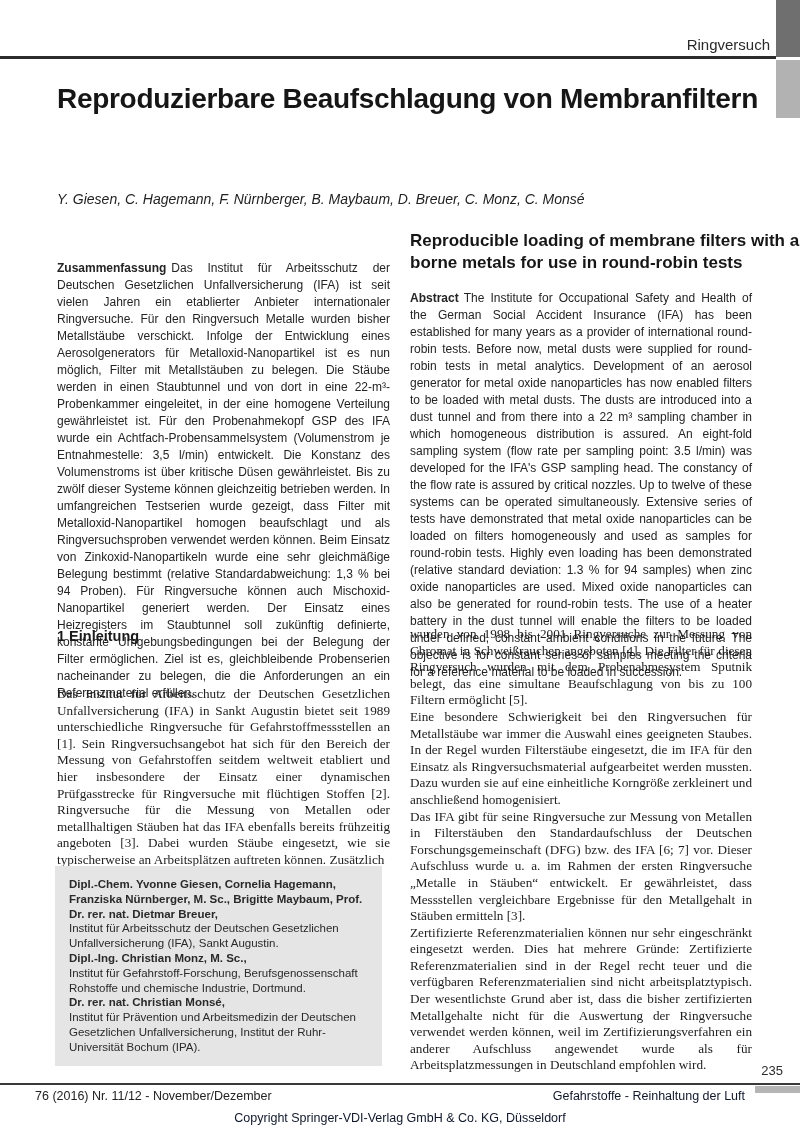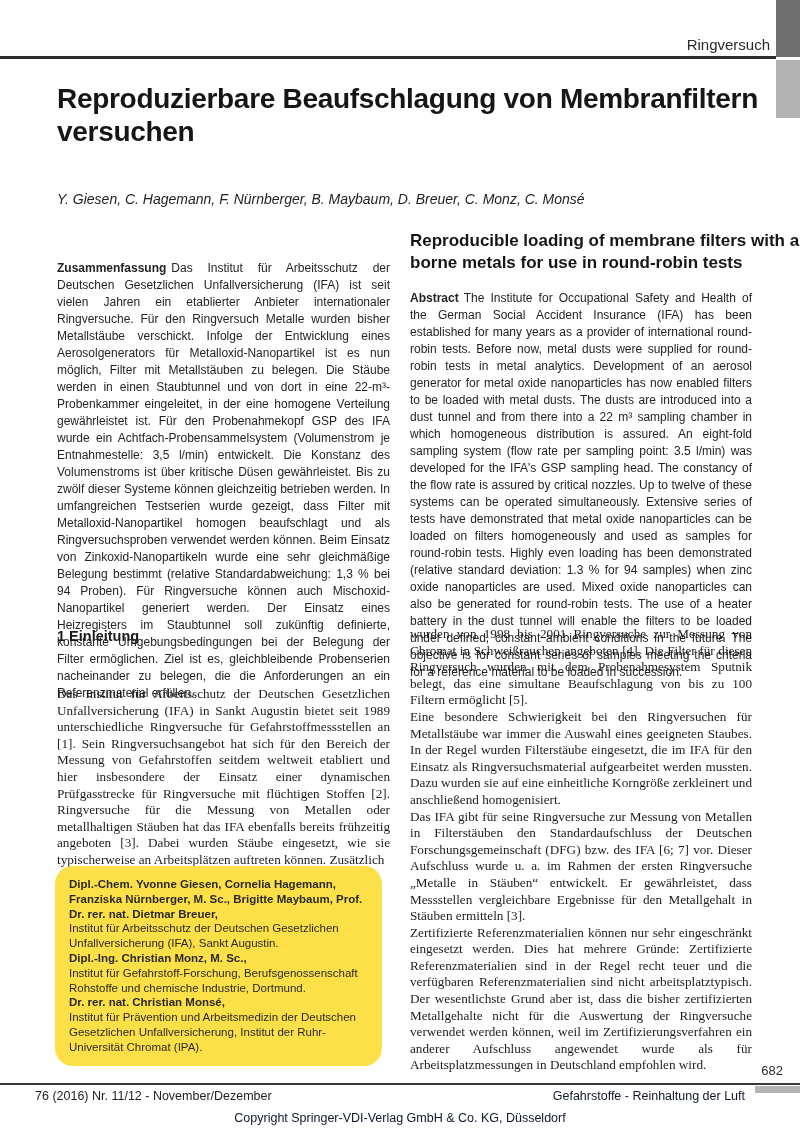--- a/index.html
+++ b/index.html
@@ -23,21 +23,21 @@
   .runin{font-weight:700;margin-right:5px;}
   .en-title{margin:0 0 17px 0;font-size:17px;font-weight:700;line-height:21.5px;color:#161616;}
   .en-title span{display:block;white-space:nowrap;}
   .sec-heading{position:absolute;left:57px;top:628px;margin:0;font-size:14.5px;font-weight:700;color:#1a1a1a;}
   .bodytext p{margin:0;font-family:"Liberation Serif",serif;font-size:13.2px;line-height:16.6px;
               text-align:justify;color:#1c1c1c;}
   .leftbody{top:658px;}
   .rightbody{top:626px;}
   
   .authorbox{position:absolute;left:55px;top:866px;width:327px;box-sizing:border-box;
-             padding:11px 14px;background:#fde047;font-size:11.5px;line-height:14.8px;color:#2a2a2a;border-radius:18px;}
+             padding:11px 14px;background:#e5e5e5;font-size:11.5px;line-height:14.8px;color:#2a2a2a;}
   .authorbox .names{font-weight:700;}
   
   .page-number{position:absolute;top:1063px;right:17px;font-size:13px;color:#2a2a2a;}
   .footer-rule{position:absolute;top:1083px;left:0;width:800px;height:2px;background:#3a3a3a;}
   .footer-tab{position:absolute;top:1086px;right:0;width:45px;height:7px;background:#b5b5b5;}
   .footer-left{position:absolute;top:1089px;left:35px;font-size:12.5px;color:#222;}
   .footer-right{position:absolute;top:1089px;right:55px;font-size:12.5px;color:#0f172a;}
   .footer-copyright{position:absolute;top:1111px;left:0;width:800px;text-align:center;
                     font-size:12.5px;color:#0f172a;}
 </style>
@@ -46,21 +46,20 @@
 
 <div class="page">
 
   <div class="corner-dark"></div>
   <div class="corner-light"></div>
   <div class="header-label">Ringversuch</div>
   <div class="header-rule"></div>
 
   <h1 class="title">
     <span class="tl">Reproduzierbare Beaufschlagung von Membranfiltern</span>
-    <span class="tl">versuchen</span>
   </h1>
   <div class="authors">Y. Giesen, C. Hagemann, F. Nürnberger, B. Maybaum, D. Breuer, C. Monz, C. Monsé</div>
 
   <div class="col leftcol" style="top:232px">
     <p class="abs-text"><b class="runin">Zusammenfassung</b><span>Das Institut für Arbeitsschutz der Deutschen Gesetzlichen Unfallversicherung (IFA) ist seit vielen Jahren ein etablierter Anbieter internationaler Ringversuche. Für den Ringversuch Metalle wurden bisher Metallstäube verschickt. Infolge der Entwicklung eines Aerosolgenerators für Metalloxid-Nanopartikel ist es nun möglich, Filter mit Metallstäuben zu belegen. Die Stäube werden in einen Staubtunnel und von dort in eine 22-m³-Probenkammer eingeleitet, in der eine homogene Verteilung gewährleistet ist. Für den Probenahmekopf GSP des IFA wurde ein Achtfach-Probensammelsystem (Volumenstrom je Entnahmestelle: 3,5 l/min) entwickelt. Die Konstanz des Volumenstroms ist über kritische Düsen gewährleistet. Bis zu zwölf dieser Systeme können gleichzeitig betrieben werden. In umfangreichen Testserien wurde gezeigt, dass Filter mit Metalloxid-Nanopartikel homogen beaufschlagt und als Ringversuchsproben verwendet werden können. Beim Einsatz von Zinkoxid-Nanopartikeln wurde eine sehr gleichmäßige Belegung bestimmt (relative Standardabweichung: 1,3 % bei 94 Proben). Für Ringversuche können auch Mischoxid-Nanopartikel generiert werden. Der Einsatz eines Heizregisters im Staubtunnel soll zukünftig definierte, konstante Umgebungsbedingungen bei der Belegung der Filter ermöglichen. Ziel ist es, gleichbleibende Probenserien nacheinander zu belegen, die die Anforderungen an ein Referenzmaterial erfüllen.</span></p>
   </div>
 
   <div class="col rightcol" style="top:230px">
     <h2 class="en-title">
       <span>Reproducible loading of membrane filters with air-</span>
@@ -74,30 +73,30 @@
   <div class="col leftcol bodytext leftbody">
     <p>Das Institut für Arbeitsschutz der Deutschen Gesetzlichen Unfallversicherung (IFA) in Sankt Augustin bietet seit 1989 unterschiedliche Ringversuche für Gefahrstoffmessstellen an [1]. Sein Ringversuchsangebot hat sich für den Bereich der Messung von Gefahrstoffen seitdem weltweit etabliert und hier insbesondere der Einsatz einer dynamischen Prüfgasstrecke für Ringversuche mit flüchtigen Stoffen [2]. Ringversuche für die Messung von Metallen oder metallhaltigen Stäuben hat das IFA ebenfalls bereits frühzeitig angeboten [3]. Dabei wurden Stäube eingesetzt, wie sie typischerweise an Arbeitsplätzen auftreten können. Zusätzlich</p>
   </div>
 
   <div class="authorbox">
     <div class="names">Dipl.-Chem. Yvonne Giesen, Cornelia Hagemann, Franziska Nürnberger, M. Sc., Brigitte Maybaum, Prof. Dr. rer. nat. Dietmar Breuer,</div>
     <div class="affil">Institut für Arbeitsschutz der Deutschen Gesetzlichen Unfallversicherung (IFA), Sankt Augustin.</div>
     <div class="names">Dipl.-Ing. Christian Monz, M. Sc.,</div>
     <div class="affil">Institut für Gefahrstoff-Forschung, Berufsgenossenschaft Rohstoffe und chemische Industrie, Dortmund.</div>
     <div class="names">Dr. rer. nat. Christian Monsé,</div>
-    <div class="affil">Institut für Prävention und Arbeitsmedizin der Deutschen Gesetzlichen Unfallversicherung, Institut der Ruhr-Universität Chromat (IPA).</div>
+    <div class="affil">Institut für Prävention und Arbeitsmedizin der Deutschen Gesetzlichen Unfallversicherung, Institut der Ruhr-Universität Bochum (IPA).</div>
   </div>
 
   <div class="col rightcol bodytext rightbody">
     <p>wurden von 1998 bis 2001 Ringversuche zur Messung von Chromat in Schweißrauchen angeboten [4]. Die Filter für diesen Ringversuch wurden mit dem Probenahmesystem Sputnik belegt, das eine simultane Beaufschlagung von bis zu 100 Filtern ermöglicht [5].</p>
     <p>Eine besondere Schwierigkeit bei den Ringversuchen für Metallstäube war immer die Auswahl eines geeigneten Staubes. In der Regel wurden Filterstäube eingesetzt, die im IFA für den Einsatz als Ringversuchsmaterial aufgearbeitet werden mussten. Dazu wurden sie auf eine einheitliche Korngröße zerkleinert und anschließend homogenisiert.</p>
     <p>Das IFA gibt für seine Ringversuche zur Messung von Metallen in Filterstäuben den Standardaufschluss der Deutschen Forschungsgemeinschaft (DFG) bzw. des IFA [6; 7] vor. Dieser Aufschluss wurde u. a. im Rahmen der ersten Ringversuche „Metalle in Stäuben“ entwickelt. Er gewährleistet, dass Messstellen vergleichbare Ergebnisse für den Metallgehalt in Stäuben ermitteln [3].</p>
     <p>Zertifizierte Referenzmaterialien können nur sehr eingeschränkt eingesetzt werden. Dies hat mehrere Gründe: Zertifizierte Referenzmaterialien sind in der Regel recht teuer und die verfügbaren Referenzmaterialien sind nicht arbeitsplatztypisch. Der wesentlichste Grund aber ist, dass die bisher zertifizierten Metallgehalte nicht für die Auswertung der Ringversuche verwendet werden können, weil im Zertifizierungsverfahren ein anderer Aufschluss angewendet wurde als für Arbeitsplatzmessungen in Deutschland empfohlen wird.</p>
   </div>
 
-  <div class="page-number">682</div>
+  <div class="page-number">235</div>
   <div class="footer-rule"></div>
   <div class="footer-tab"></div>
   <div class="footer-left">76 (2016) Nr. 11/12 - November/Dezember</div>
   <div class="footer-right">Gefahrstoffe - Reinhaltung der Luft</div>
   <div class="footer-copyright">Copyright Springer-VDI-Verlag GmbH &amp; Co. KG, Düsseldorf</div>
 
 </div>
 
 </body></html>

